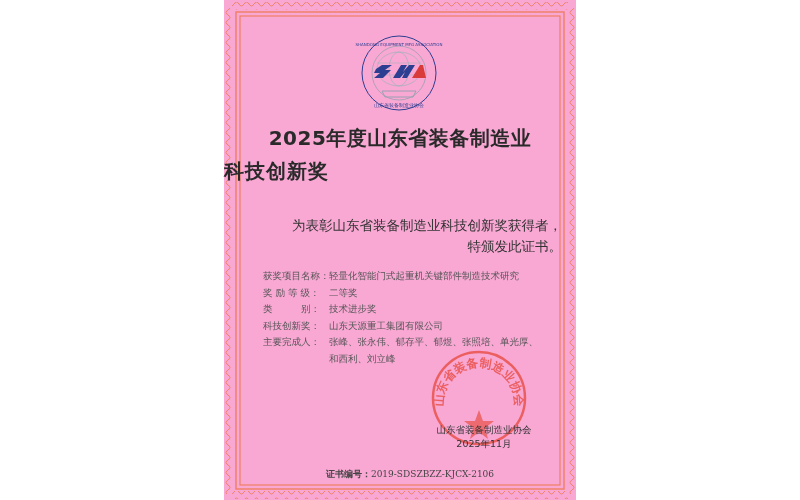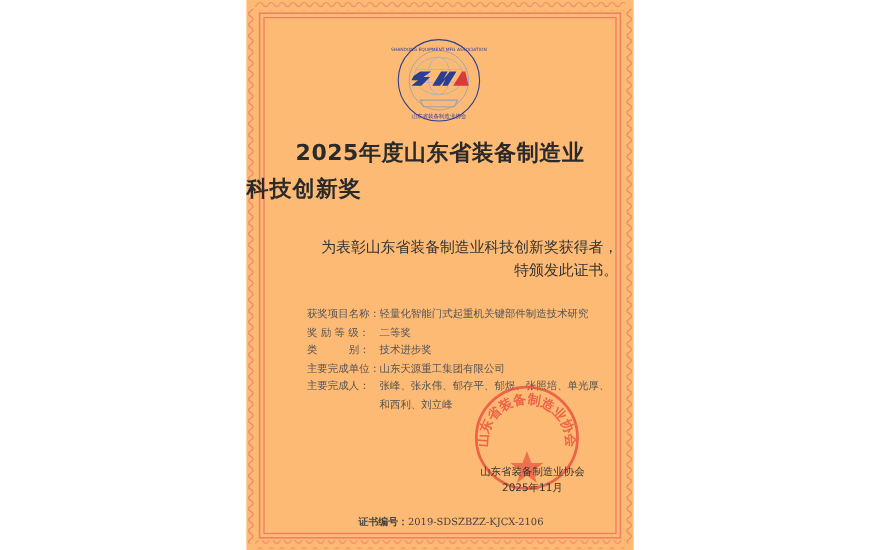--- a/index.html
+++ b/index.html
@@ -1,40 +1,40 @@
 <!DOCTYPE html>
 <html><head>
   <meta charset="utf-8">
   <style>
     html, body { margin: 0; padding: 0; }
     body {
       width: 800px; height: 500px; background: #ffffff; position: relative; overflow: hidden;
       font-family: "DejaVu Serif", "Liberation Serif", serif;
     }
     .cert {
-      position: absolute; left: 224px; top: 0; width: 352px; height: 500px; background: #fdba74;
+      position: absolute; left: 224px; top: 0; width: 352px; height: 500px; background: #f9a8d4;
     }
     .frame-svg { position: absolute; left: 0; top: 0; }
     .logo { position: absolute; left: 125px; top: 33px; width: 100px; height: 80px; }
     .title1 {
       position: absolute; left: 0; width: 352px; top: 125px; text-align: center;
       font-family: "DejaVu Sans", "Liberation Sans", sans-serif; font-weight: bold;
       font-size: 20px; color: #2a2a2a; letter-spacing: 0.5px;
     }
     .title2 {
       position: absolute; left: 0; width: 352px; top: 158px; text-align: left;
       font-family: "DejaVu Sans", "Liberation Sans", sans-serif; font-weight: bold;
       font-size: 20px; color: #2a2a2a; letter-spacing: 1px;
     }
     .intro {
       position: absolute; left: 38px; top: 215px; width: 300px;
       font-size: 13.5px; color: #333; line-height: 21px; text-align: right;
     }
     .intro .l1 { padding-left: 28px; white-space: nowrap; }
-    .fields { position: absolute; left: 39px; top: 278px; width: 300px; font-size: 9.5px; color: #555; margin-left: 16px; }
+    .fields { position: absolute; left: 39px; top: 268px; width: 300px; font-size: 9.5px; color: #555; }
     .row { display: flex; height: 16.5px; line-height: 16.5px; white-space: nowrap; }
     .row .lbl { width: 66px; }
     .row .val { flex: 1; }
     .row.cont .lbl { visibility: hidden; }
     .seal { position: absolute; left: 205px; top: 348px; width: 100px; height: 100px; opacity: 0.75; }
     .issuer {
       position: absolute; left: 195px; top: 423px; width: 130px; text-align: center;
       font-family: "DejaVu Sans", "Liberation Sans", sans-serif; font-size: 9.5px; color: #333; line-height: 14px;
     }
     .certno {
@@ -98,21 +98,21 @@
     </div>
     <div class="row">
       <span class="lbl">奖 励 等 级：</span>
       <span class="val">二等奖</span>
     </div>
     <div class="row">
       <span class="lbl">类　　　别：</span>
       <span class="val">技术进步奖</span>
     </div>
     <div class="row">
-      <span class="lbl">主要完成单位：</span>
+      <span class="lbl">科技创新奖：</span>
       <span class="val">山东天源重工集团有限公司</span>
     </div>
     <div class="row">
       <span class="lbl">主要完成人：</span>
       <span class="val">张峰、张永伟、郁存平、郁煜、张照培、单光厚、</span>
     </div>
     <div class="row cont">
       <span class="lbl">　</span>
       <span class="val">和西利、刘立峰</span>
     </div>

